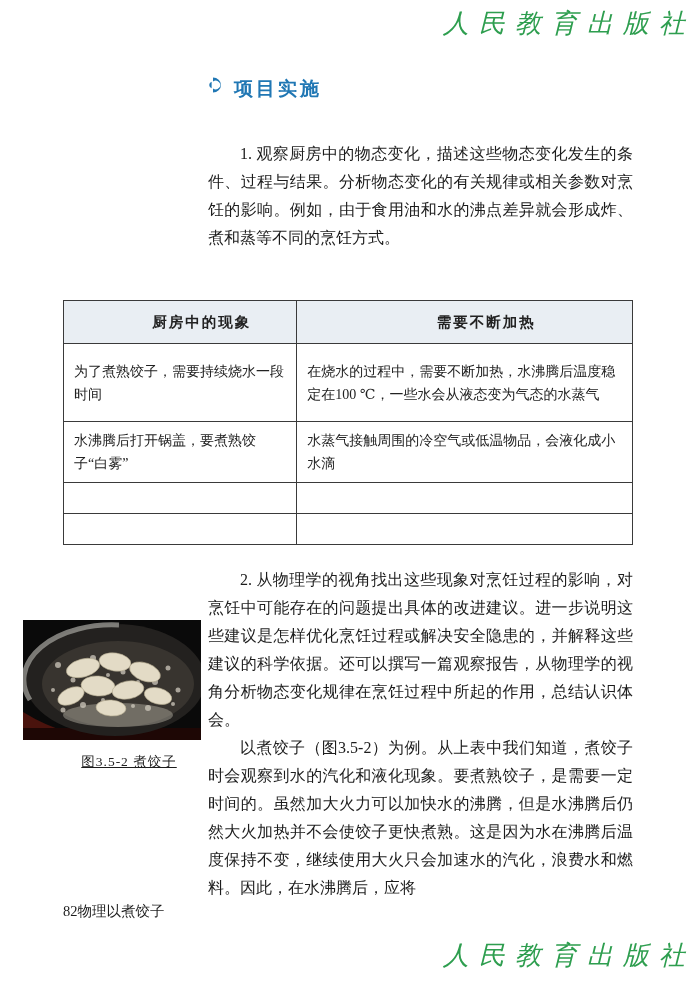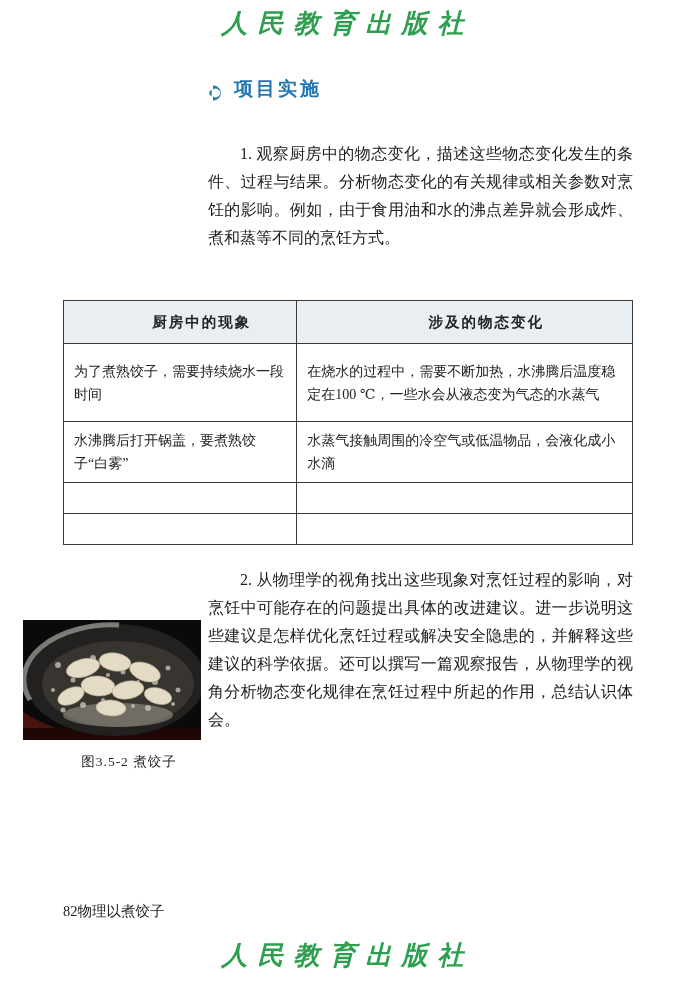--- a/index.html
+++ b/index.html
@@ -1,27 +1,27 @@
 <!DOCTYPE html>
 <html><head>
 <meta charset="utf-8">
 <style>
   html,body{margin:0;padding:0;background:#ffffff;}
   .page{position:relative;width:695px;height:983px;background:#ffffff;overflow:hidden;
         font-family:"Liberation Serif","DejaVu Serif",serif;color:#1c1c1c;}
 
   
-  .logo{position:absolute;left:0;width:100%;text-align:center;
-        font-family:"DejaVu Serif",serif;font-style:italic;font-weight:700;
+  .logo{position:absolute;left:0;width:100%;text-align:right;
+        font-family:"DejaVu Serif",serif;font-style:italic;font-weight:400;
         color:#2e9e4f;font-size:26px;letter-spacing:10px;white-space:nowrap;}
   .logo-top{top:6px;}
   .logo-bottom{top:938px;}
 
   
-  .section-header{position:absolute;left:207px;top:76px;display:flex;align-items:flex-end;gap:9px;}
+  .section-header{position:absolute;left:207px;top:76px;display:flex;align-items:flex-start;gap:9px;}
   .section-icon{display:inline-flex;width:18px;height:18px;}
   .section-title{font-size:19px;font-weight:700;color:#2077b4;letter-spacing:3px;
                  font-family:"Liberation Sans","DejaVu Sans",sans-serif;}
 
   
   .para{position:absolute;left:208px;width:425px;font-size:16px;line-height:28px;
         text-align:justify;text-indent:2em;}
   .para-1{top:124px;}
   .para-2{top:240px;}
   .para-3{top:550px;}
@@ -33,21 +33,21 @@
   table.obs th{background:#e9eef3;font-size:14.5px;font-weight:700;text-align:center;
                height:40px;letter-spacing:2px;color:#222;}
   table.obs td{font-size:14px;line-height:23px;padding:7px 10px;vertical-align:middle;
                text-align:left;color:#222;}
   .col-1{width:41%;}
   .row-tall{height:78px;}
   .row-mid{height:58px;}
   .row-empty{height:31px;}
 
   
-  .figure{position:absolute;left:23px;top:620px;width:212px;}
+  .figure{position:absolute;left:23px;top:620px;width:212px;text-decoration:underline;}
   .figure svg{display:block;}
   .fig-caption{margin-top:13px;text-align:center;font-size:13.5px;color:#222;letter-spacing:1px;}
 
   
   .footer{position:absolute;left:63px;top:902px;font-size:14.5px;display:flex;
           align-items:baseline;color:#1c1c1c;}
 </style>
 </head>
 <body>
 
@@ -69,21 +69,21 @@
 
 
   <table class="obs">
     <colgroup>
         <col class="col-1">
         <col>
       </colgroup>
     <thead>
       <tr>
         <th>厨房中的现象</th>
-        <th>涉及的物态变化</th>
+        <th>需要不断加热</th>
       </tr>
     </thead>
     <tbody>
       <tr class="row-tall">
         <td>为了煮熟饺子，需要持续烧水一段时间</td>
         <td>在烧水的过程中，需要不断加热，水沸腾后温度稳定在100 ℃，一些水会从液态变为气态的水蒸气</td>
       </tr>
       <tr class="row-mid">
         <td>水沸腾后打开锅盖，要煮熟饺子“白雾”</td>
         <td>水蒸气接触周围的冷空气或低温物品，会液化成小水滴</td>
@@ -94,20 +94,21 @@
       </tr>
       <tr class="row-empty">
         <td></td>
         <td></td>
       </tr>
     </tbody>
   </table>
 
   <p class="para para-3">2. 从物理学的视角找出这些现象对烹饪过程的影响，对烹饪中可能存在的问题提出具体的改进建议。进一步说明这些建议是怎样优化烹饪过程或解决安全隐患的，并解释这些建议的科学依据。还可以撰写一篇观察报告，从物理学的视角分析物态变化规律在烹饪过程中所起的作用，总结认识体会。</p>
 
+  <p class="para para-4">以煮饺子（图3.5-2）为例。从上表中我们知道，煮饺子时会观察到水的汽化和液化现象。要煮熟饺子，是需要一定时间的。虽然加大火力可以加快水的沸腾，但是水沸腾后仍然大火加热并不会使饺子更快煮熟。这是因为水在沸腾后温度保持不变，继续使用大火只会加速水的汽化，浪费水和燃料。因此，在水沸腾后，应将</p>
 
   <figure class="figure" style="margin:0;">
     <svg width="178" height="120" viewBox="0 0 178 120">
       <rect width="178" height="120" fill="#0a0a0a"></rect>
       <path d="M0,92 Q45,120 100,120 L0,120 Z" fill="#4a130d"></path>
       <rect x="0" y="108" width="178" height="12" fill="#1e0705"></rect>
       <ellipse cx="92" cy="60" rx="90" ry="56" fill="#23211f"></ellipse>
       <path d="M7,80 A 88 55 0 0 1 96,5" fill="none" stroke="#8e8d88" stroke-width="5" opacity="0.85"></path>
       <ellipse cx="95" cy="64" rx="76" ry="43" fill="#38342f"></ellipse>
       <ellipse cx="95" cy="95" rx="55" ry="12" fill="#b9b3a6" opacity="0.45"></ellipse>

